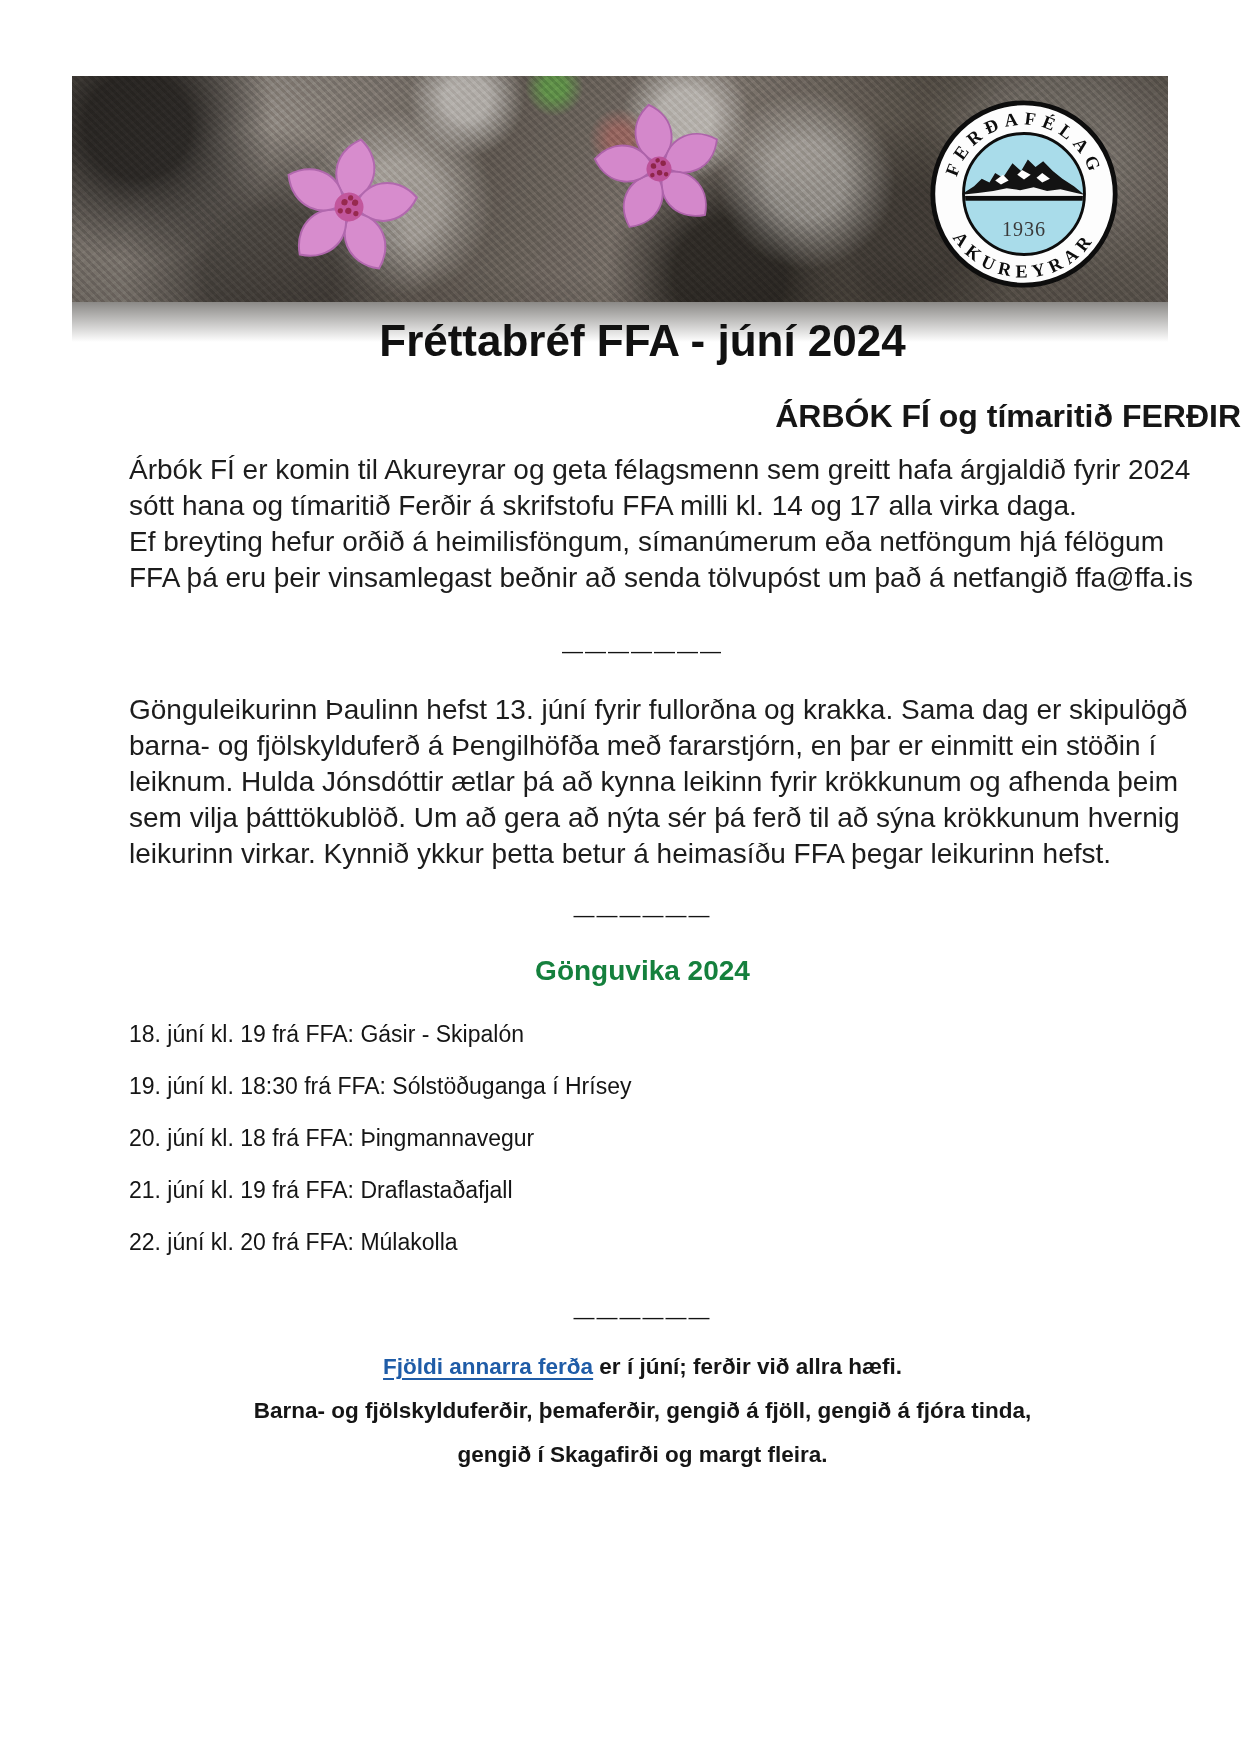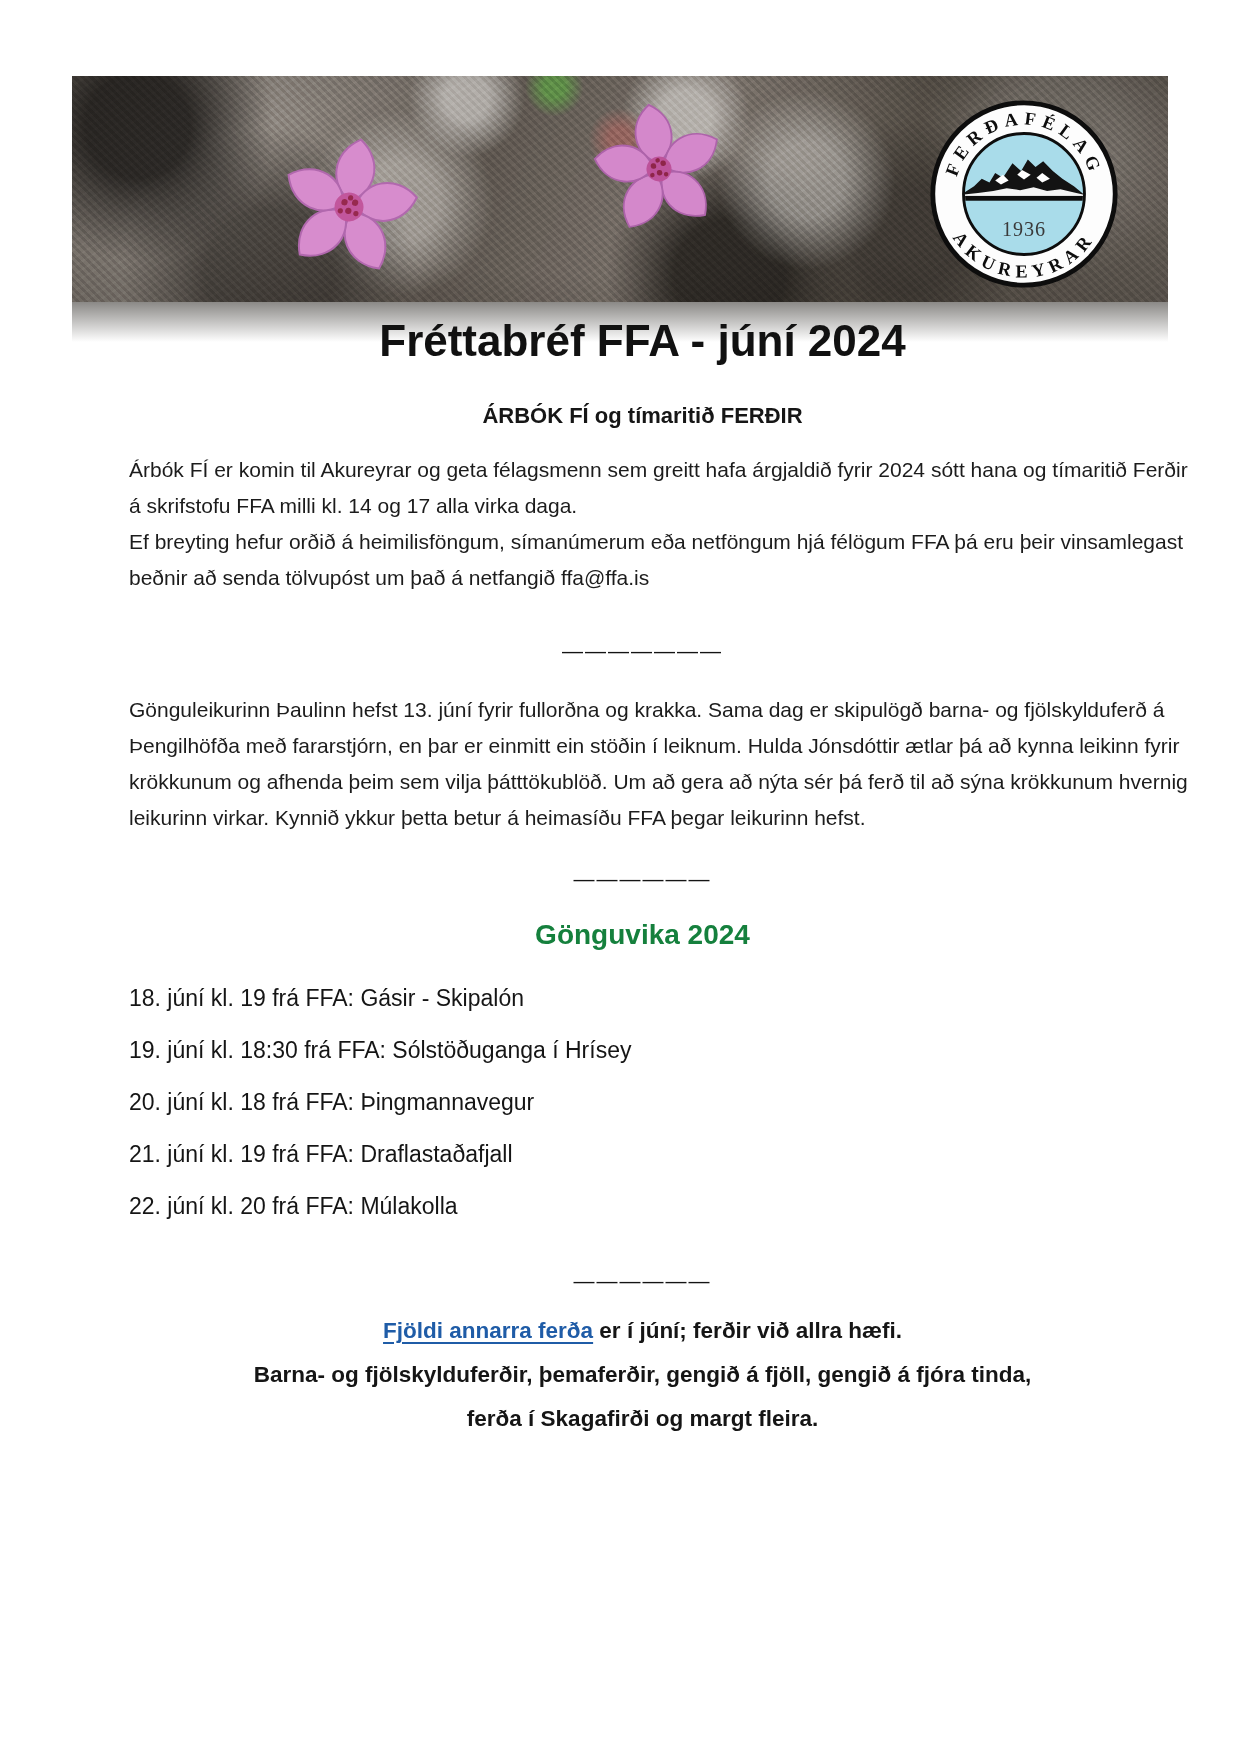--- a/index.html
+++ b/index.html
@@ -49,26 +49,26 @@
   .flower.f2{left:512px;top:18px;width:150px;height:150px;transform:rotate(-9deg);}
   .logo{position:absolute;z-index:3;left:856px;top:22px;width:192px;height:192px;}
 
   
   .content{position:relative;padding-top:316px;padding-left:44px;}
   h1.title{
     margin:0;text-align:center;
     font-size:44px;line-height:50px;font-weight:700;color:#111;
   }
   h2.section-heading{
-    margin:36px 0 0 0;text-align:center;
-    font-size:22px;line-height:28px;font-weight:700;color:#161616;
+    margin:36px 0 0 0;text-align:right;
+    font-size:32px;line-height:28px;font-weight:700;color:#161616;
   }
   p.body-text{
     margin:0 44px 0 85px;
-    font-size:21px;line-height:36px;font-weight:400;color:#1c1c1c;
+    font-size:28px;line-height:36px;font-weight:400;color:#1c1c1c;
   }
   p.body-text.first{margin-top:22px;}
   .divider{
     text-align:center;font-size:21px;line-height:26px;color:#141414;
     letter-spacing:2px;font-weight:400;
   }
   .divider.d1{margin-top:42px;}
   .divider.d2{margin-top:30px;}
   .divider.d3{margin-top:36px;}
   p.gonguleikur{margin-top:28px;}
@@ -188,17 +188,17 @@
       <div class="hike-item">20. júní kl. 18 frá FFA: Þingmannavegur</div>
       <div class="hike-item">21. júní kl. 19 frá FFA: Draflastaðafjall</div>
       <div class="hike-item">22. júní kl. 20 frá FFA: Múlakolla</div>
     </div>
 
     <div class="divider d3">——————</div>
 
     <div class="footer-block">
       <p class="footer-line"><a class="link">Fjöldi annarra ferða</a><span> er í júní; ferðir við allra hæfi.</span></p>
       <p class="footer-line">Barna- og fjölskylduferðir, þemaferðir, gengið á fjöll, gengið á fjóra tinda,</p>
-      <p class="footer-line">ferða í Skagafirði og margt fleira.</p>
+      <p class="footer-line">gengið í Skagafirði og margt fleira.</p>
     </div>
 
   </div>
 </div>
 
 </body></html>

